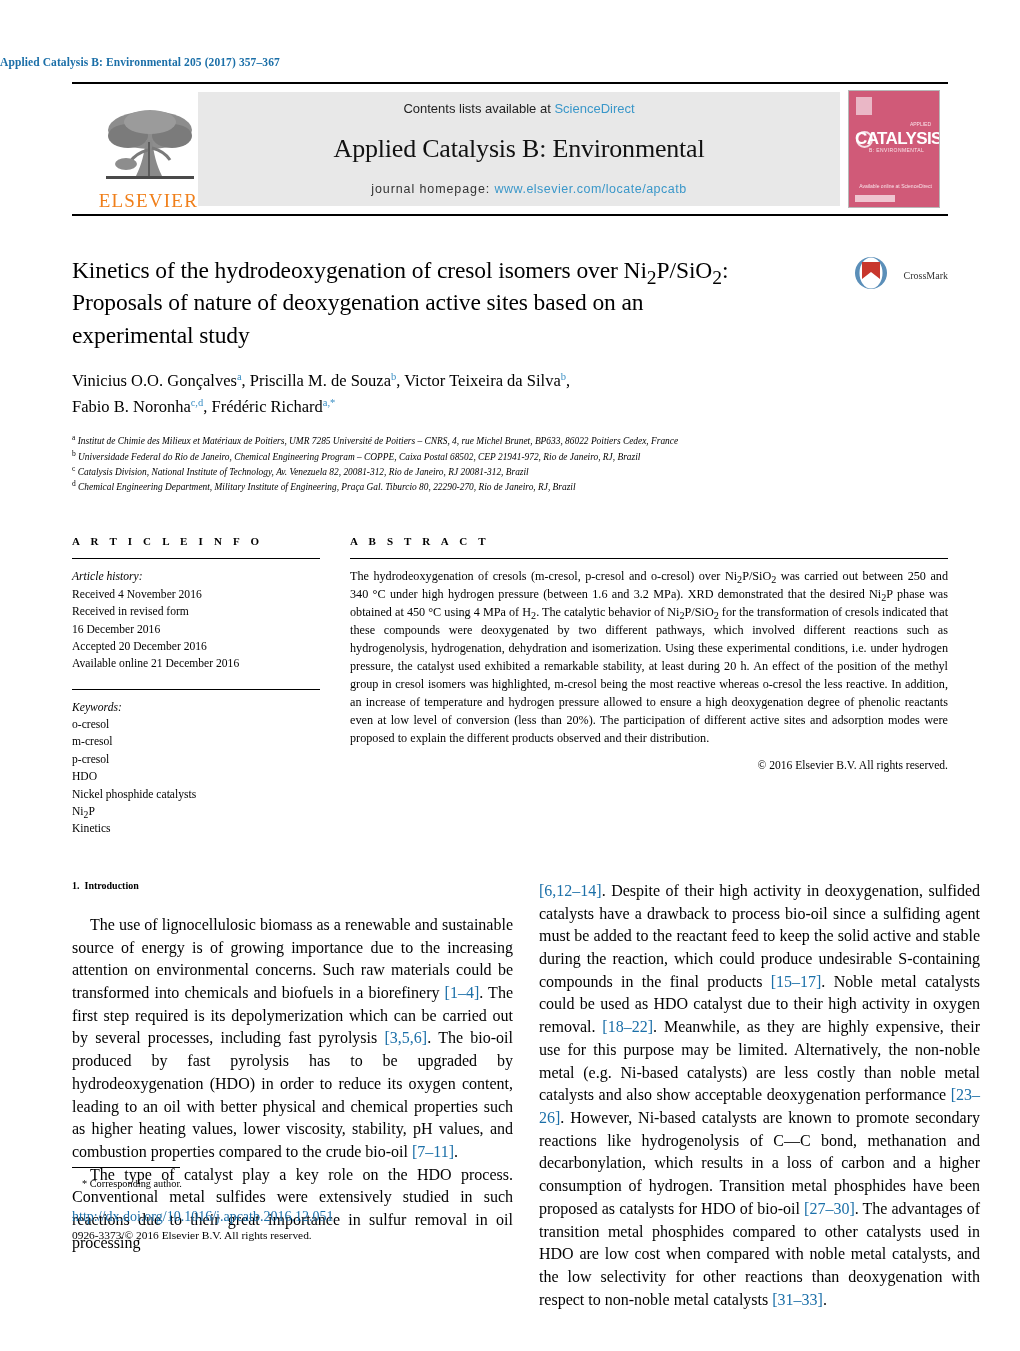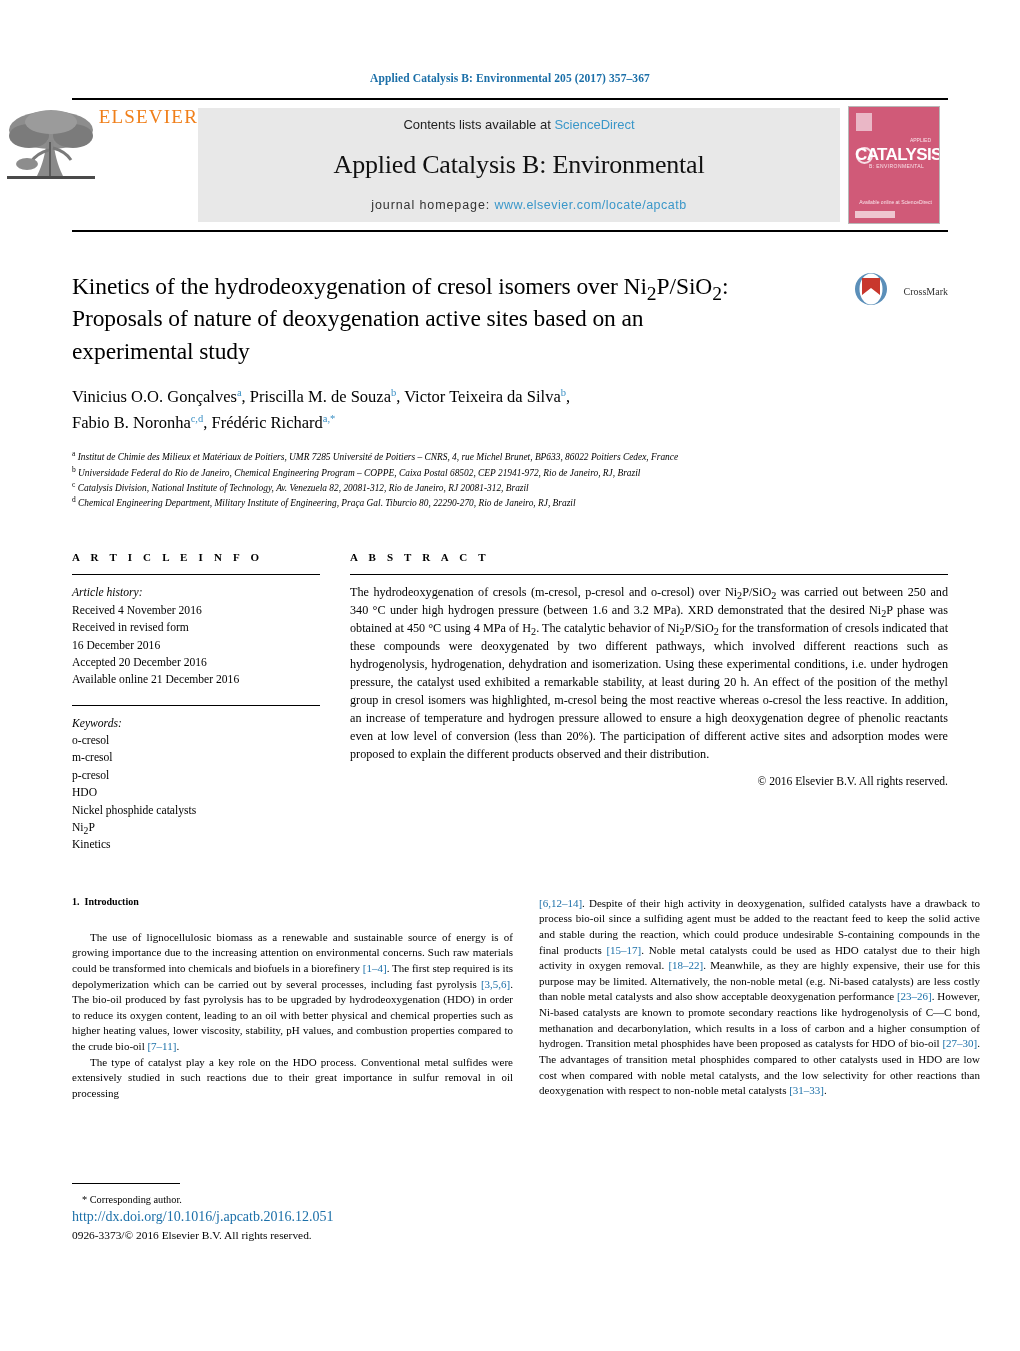--- a/index.html
+++ b/index.html
@@ -17,44 +17,44 @@
   }
   .page {
     position: relative;
     width: 1020px;
     height: 1351px;
     padding: 0;
   }
 
   
   .running-head {
-    text-align: center;
+    text-align: left;
     font-size: 11.5px;
     color: #1b6fa8;
     font-weight: bold;
-    padding-top: 72px;
+    padding-top: 56px;
     letter-spacing: .1px;
   }
 
   
   .masthead-wrap {
     margin: 14px 72px 0 72px;
     border-top: 2.5px solid #000;
     border-bottom: 2.5px solid #000;
     padding: 0;
     display: flex;
     align-items: stretch;
     height: 130px;
   }
   .elsevier-logo {
     width: 126px;
     flex: 0 0 126px;
     display: flex;
-    flex-direction: row;
-    align-items: flex-start;
+    flex-direction: column;
+    align-items: flex-end;
     justify-content: flex-end;
     padding: 6px 0 4px 0;
     box-sizing: border-box;
   }
   .tree-svg { display:block; }
   .elsevier-word {
     font-family: "Liberation Serif", serif;
     font-size: 19px;
     letter-spacing: 1.2px;
     color: #f07f1a;
@@ -234,21 +234,21 @@
     gap: 26px;
     position: relative;
   }
   .bcol { width: 441px; flex: 0 0 441px; }
   h2.section-title {
     font-size: 10px;
     font-weight: bold;
     margin: 0 0 23px 0;
   }
   .para {
-    font-size: 11px;
+    font-size: 16px;
     line-height: 1.42;
     text-align: justify;
     text-indent: 18px;
     margin: 0;
     hyphens: auto;
   }
   .para.noindent { text-indent: 0; }
   .ref { color: #1b6fa8; }
 
   

